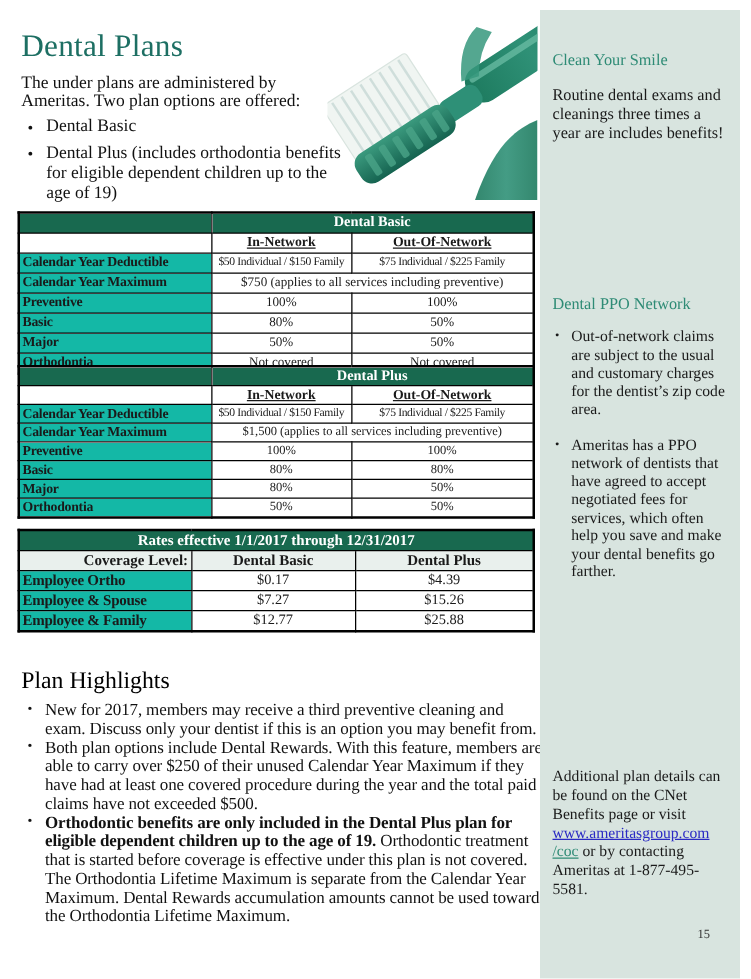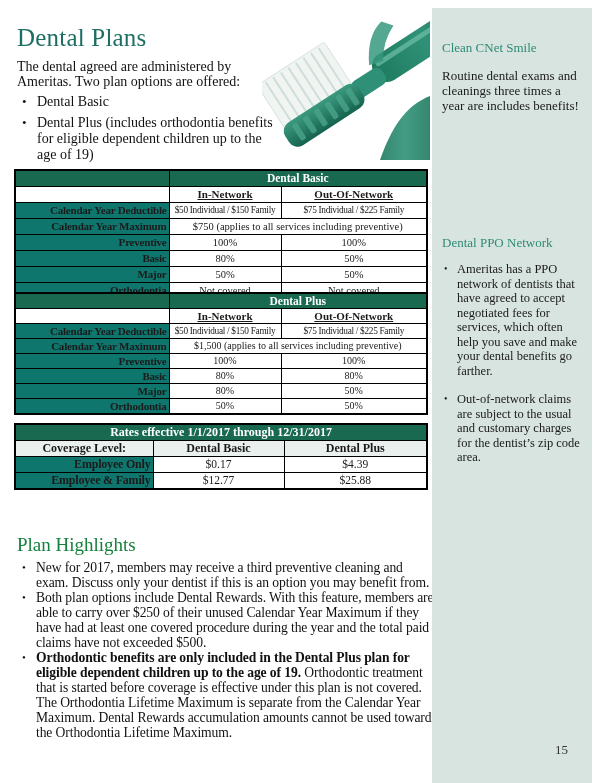--- a/index.html
+++ b/index.html
@@ -30,31 +30,31 @@
   table, td, th { border:1px solid #000; }
   table { border:2px solid #000; }
   td, th { padding:1px 2px; text-align:center; white-space:nowrap; overflow:hidden; vertical-align:middle; }
   .t-basic { top:169px; width:412px; }
   .t-plus  { top:292px; width:412px; }
   .t-rates { top:423px; width:412px; }
   .t-basic td, .t-basic th { line-height:13px; font-size:10.5px; }
   .t-plus td,  .t-plus th  { line-height:12px; font-size:10px; }
   .t-rates td, .t-rates th { line-height:13px; font-size:11.5px;margin-left:34px; }
   .hgreen { background:#18694F; color:#ffffff; font-weight:bold; font-size:11.5px !important; }
-  .lbl { text-align:right; font-weight:bold; background:#0f766e; font-size:11px !important; letter-spacing:-0.2px; }
+  .lbl { text-align:left; font-weight:bold; background:#14b8a6; font-size:11px !important; letter-spacing:-0.2px; }
   .colhead { font-weight:bold; text-decoration:underline; font-size:11px !important; background:#fff; }
   .vtight { font-size:9.3px !important; letter-spacing:-0.3px;margin-top:24px; }
   .t-rates .lbl { font-size:12px !important; }
   .t-rates .covhead { font-weight:bold; background:#E9F0ED; font-size:12px !important; }
-  .t-rates .covhead.first { text-align:center; }
+  .t-rates .covhead.first { text-align:right; }
   .t-rates .hgreen { font-size:12px !important; }
 
   
   .hl-title {
-    position:absolute; left:17px; top:534px; font-size:19px; font-weight:400; color:#15803d;
+    position:absolute; left:17px; top:534px; font-size:19px; font-weight:400; color:#000000;
   }
   .hl-list { position:absolute; left:18px; top:560px; width:420px; list-style:none; }
   .hl-list li {
     position:relative; padding-left:18px; font-size:13.6px; line-height:15px;
     letter-spacing:-0.1px; color:#111;
   }
   .hl-list li::before { content:"•"; position:absolute; left:4px; top:0; font-size:11px; }
   .b { font-weight:bold; }
 
   
@@ -69,30 +69,30 @@
   .sb-list { position:absolute; left:10px; top:254px; width:144px; list-style:none; }
   .sb-list li {
     position:relative; padding-left:15px; font-size:12.5px; line-height:14.5px;
     margin-bottom:14px; color:#1a1a1a;
   }
   .sb-list li::before { content:"•"; position:absolute; left:2px; top:0; font-size:10px; }
   .sb-foot { position:absolute; left:10px; top:606px; width:143px; font-size:12.5px; line-height:15px; color:#1a1a1a; }
   .lnk { text-decoration:underline; display:inline-block; cursor:pointer; }
   .lnk-blue { color:#2A2AC4; }
   .lnk-teal { color:#2E8B75; }
-  .pagenum { position:absolute; right:24px; top:734px; font-size:13px; color:#333; }
+  .pagenum { position:absolute; right:24px; top:734px; font-size:10px; color:#333; }
 </style>
 </head>
 <body>
 
 <div class="page">
 
   <h1 class="title">Dental Plans</h1>
 
-  <p class="intro">The dental agreed are administered by Ameritas. Two plan options are offered:</p>
+  <p class="intro">The under plans are administered by Ameritas. Two plan options are offered:</p>
 
   <ul class="intro-list">
     <li>Dental Basic</li>
     <li>Dental Plus (includes orthodontia benefits for eligible dependent children up to the age of 19)</li>
   </ul>
 
   <div class="photo">
     <svg width="168" height="158" viewBox="0 0 168 158" xmlns="http://www.w3.org/2000/svg">
       <defs>
         <linearGradient id="gHandle" x1="0" y1="0" x2="1" y2="0">
@@ -246,46 +246,52 @@
     <tbody>
         <tr>
       <th class="hgreen" colspan="3">Rates effective 1/1/2017 through 12/31/2017</th>
     </tr>
     <tr>
       <th class="covhead first">Coverage Level:</th>
       <th class="covhead">Dental Basic</th>
       <th class="covhead">Dental Plus</th>
     </tr>
     <tr>
-      <td class="lbl">Employee Only</td>
+      <td class="lbl">Employee Ortho</td>
       <td>$0.17</td>
       <td>$4.39</td>
+    </tr>
+    <tr>
+      <td class="lbl">Employee &amp; Spouse</td>
+      <td>$7.27</td>
+      <td>$15.26</td>
     </tr>
     <tr>
       <td class="lbl">Employee &amp; Family</td>
       <td>$12.77</td>
       <td>$25.88</td>
     </tr>
   </tbody>
     </table>
 
   <h2 class="hl-title">Plan Highlights</h2>
   <ul class="hl-list">
     <li><span>New for 2017, members may receive a third preventive cleaning and exam. Discuss only your dentist if this is an option you may benefit from.</span></li>
     <li><span>Both plan options include Dental Rewards.  With this feature, members are able to carry over $250 of their unused Calendar Year Maximum if they have had at least one covered procedure during the year and the total paid claims have not exceeded $500.</span></li>
     <li><span class="b">Orthodontic benefits are only included in the Dental Plus plan for eligible dependent children up to the age of 19.</span> <span>Orthodontic treatment that is started before coverage is effective under this plan is not covered. The Orthodontia Lifetime Maximum is separate from the Calendar Year Maximum. Dental Rewards accumulation amounts cannot be used towards the Orthodontia Lifetime Maximum.</span></li>
   </ul>
 
   <aside class="sidebar">
-    <div class="sb-h sb-h1">Clean CNet Smile</div>
+    <div class="sb-h sb-h1">Clean Your Smile</div>
     <p class="sb-p">Routine dental exams and cleanings three times a year are includes benefits!</p>
 
     <div class="sb-h sb-h2">Dental PPO Network</div>
     <ul class="sb-list">
+      <li>Out-of-network claims are subject to the usual and customary charges for the dentist’s zip code area.</li>
       <li>Ameritas has a PPO network of dentists that have agreed to accept negotiated fees for services, which often help you save and make your dental benefits go farther.</li>
-      <li>Out-of-network claims are subject to the usual and customary charges for the dentist’s zip code area.</li>
     </ul>
 
+    <p class="sb-foot"><span>Additional plan details can be found on the CNet Benefits page or visit </span><a class="lnk lnk-blue">www.ameritasgroup.com</a><a class="lnk lnk-teal">/coc</a><span> or by contacting Ameritas at 1-877-495-5581.</span></p>
 
     <div class="pagenum">15</div>
   </aside>
 
 </div>
 
 </body></html>

